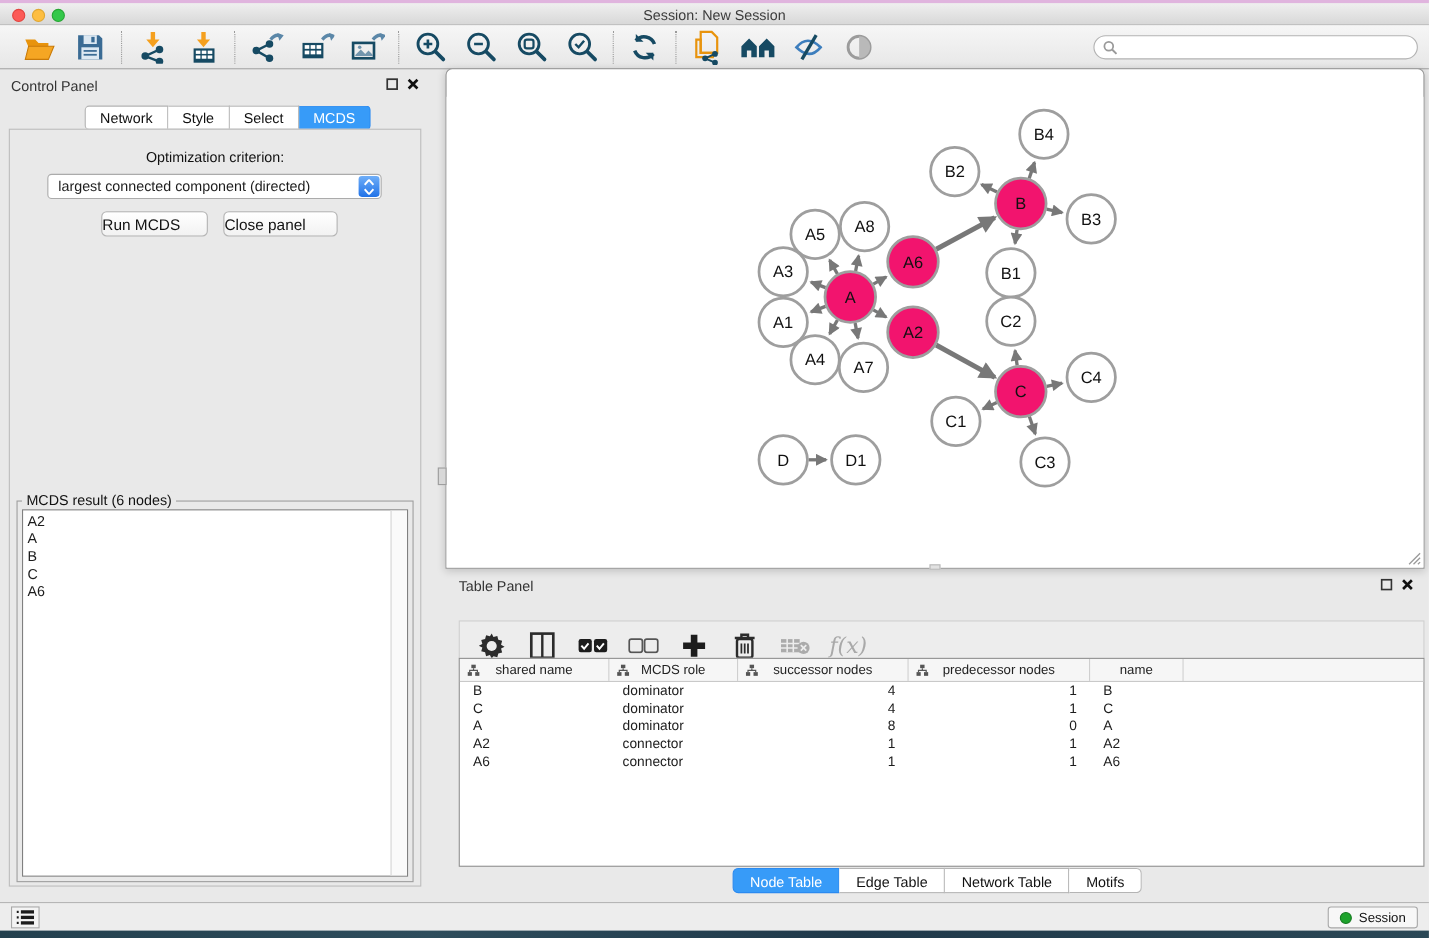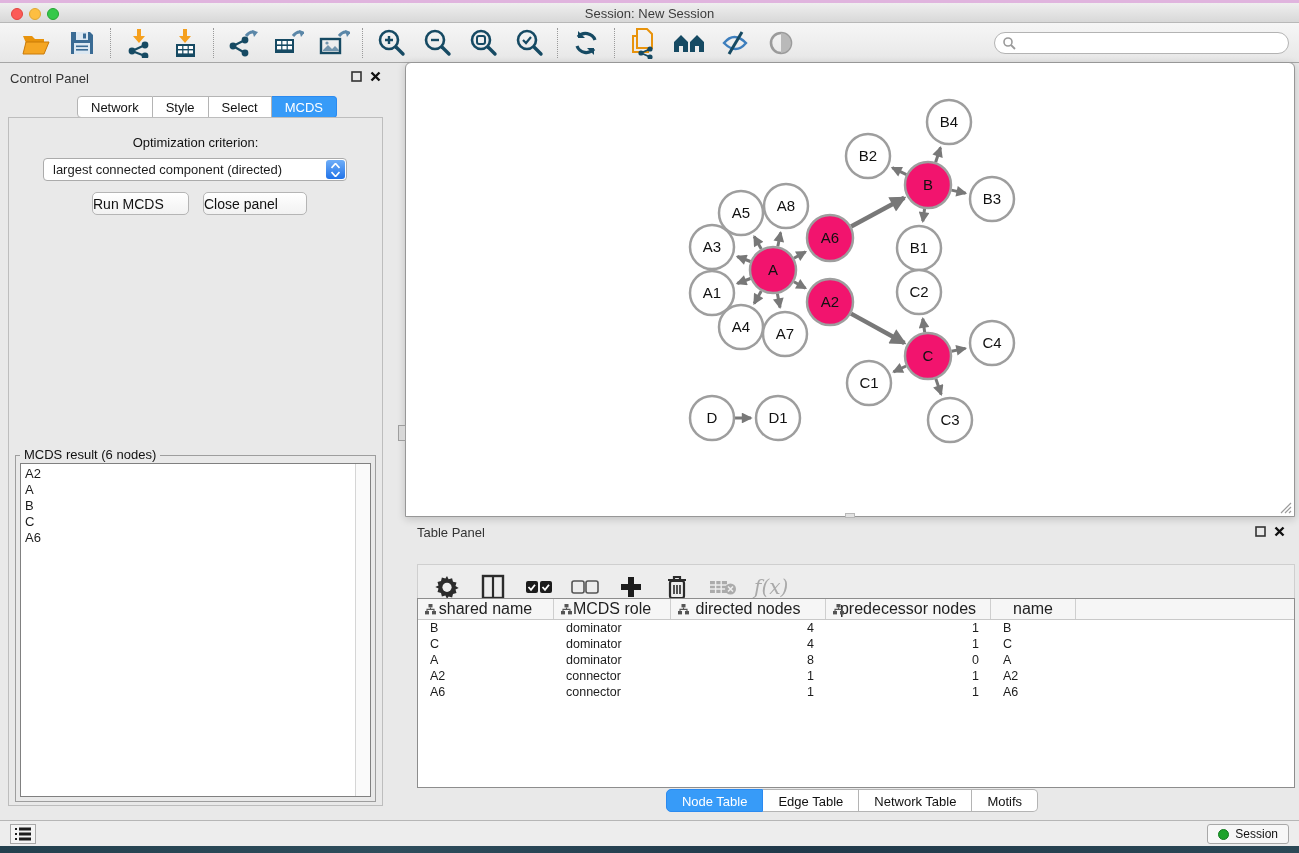--- a/index.html
+++ b/index.html
@@ -78,21 +78,21 @@
   .tpanel { position:absolute; left:405px; top:520px; width:894px; height:296px; }
   .tpanel .panel-head { position:absolute; left:12px; top:5px; }
   .tpanel .win-btns { right:14px; top:6px; }
   .ttoolbar { position:absolute; left:12px; top:44px; width:878px; height:45px; background:#ededed;
     border:1px solid #cfcfcf; display:flex; align-items:center; gap:16px; padding-left:14px; }
   .tticon { width:30px; height:30px; display:flex; align-items:center; justify-content:center; }
   .fx-label { font-size:20px; font-style:italic; color:#a9a9a9; font-family:"DejaVu Serif", serif; }
   .dtable { position:absolute; left:12px; top:78px; width:878px; height:190px; background:#fff;
     border:1px solid #8d8d8d; overflow:hidden; }
   .thead { display:flex; height:21px; background:#f6f6f6; border-bottom:1px solid #c9c9c9; }
-  .th { position:relative; border-right:1px solid #cfcfcf; font-size:16px; color:#222;
+  .th { position:relative; border-right:1px solid #cfcfcf; font-size:12px; color:#222;
     display:flex; align-items:center; justify-content:center; }
   .th .hicon { position:absolute; left:7px; top:5px; }
   .trow { display:flex; height:16px; }
   .tcell { font-size:12.5px; line-height:16px; padding:0 12px; white-space:nowrap; overflow:hidden; }
   .num { text-align:right; }
   .bottom-tabs { position:absolute; top:269px; left:0; width:100%; display:flex; justify-content:center; }
   .btab { height:23px; font-size:13px; padding:4px 15px 0; background:#fff; border:1px solid #b4b4b4;
     border-left:none; color:#111; }
   .btab:first-child { border-left:1px solid #b4b4b4; border-radius:5px 0 0 5px; }
   .btab:last-child { border-radius:0 5px 5px 0; }
@@ -504,21 +504,21 @@
           </div>
           <div class="th" style="width: 155px;">
             <svg class="hicon" width="11" height="11" viewBox="0 0 11 11">
               <g fill="#555">
                 <rect x="3.5" y="0" width="4" height="3.4"></rect>
                 <rect x="0" y="7" width="4" height="3.4"></rect>
                 <rect x="7" y="7" width="4" height="3.4"></rect>
                 <path d="M5.5 3.4 v2 M2 7 v-1.6 h7 V7" stroke="#555" stroke-width="1.1" fill="none"></path>
               </g>
             </svg>
-            <span>directed nodes</span>
+            <span>successor nodes</span>
           </div>
           <div class="th" style="width: 165px;">
             <svg class="hicon" width="11" height="11" viewBox="0 0 11 11">
               <g fill="#555">
                 <rect x="3.5" y="0" width="4" height="3.4"></rect>
                 <rect x="0" y="7" width="4" height="3.4"></rect>
                 <rect x="7" y="7" width="4" height="3.4"></rect>
                 <path d="M5.5 3.4 v2 M2 7 v-1.6 h7 V7" stroke="#555" stroke-width="1.1" fill="none"></path>
               </g>
             </svg>

